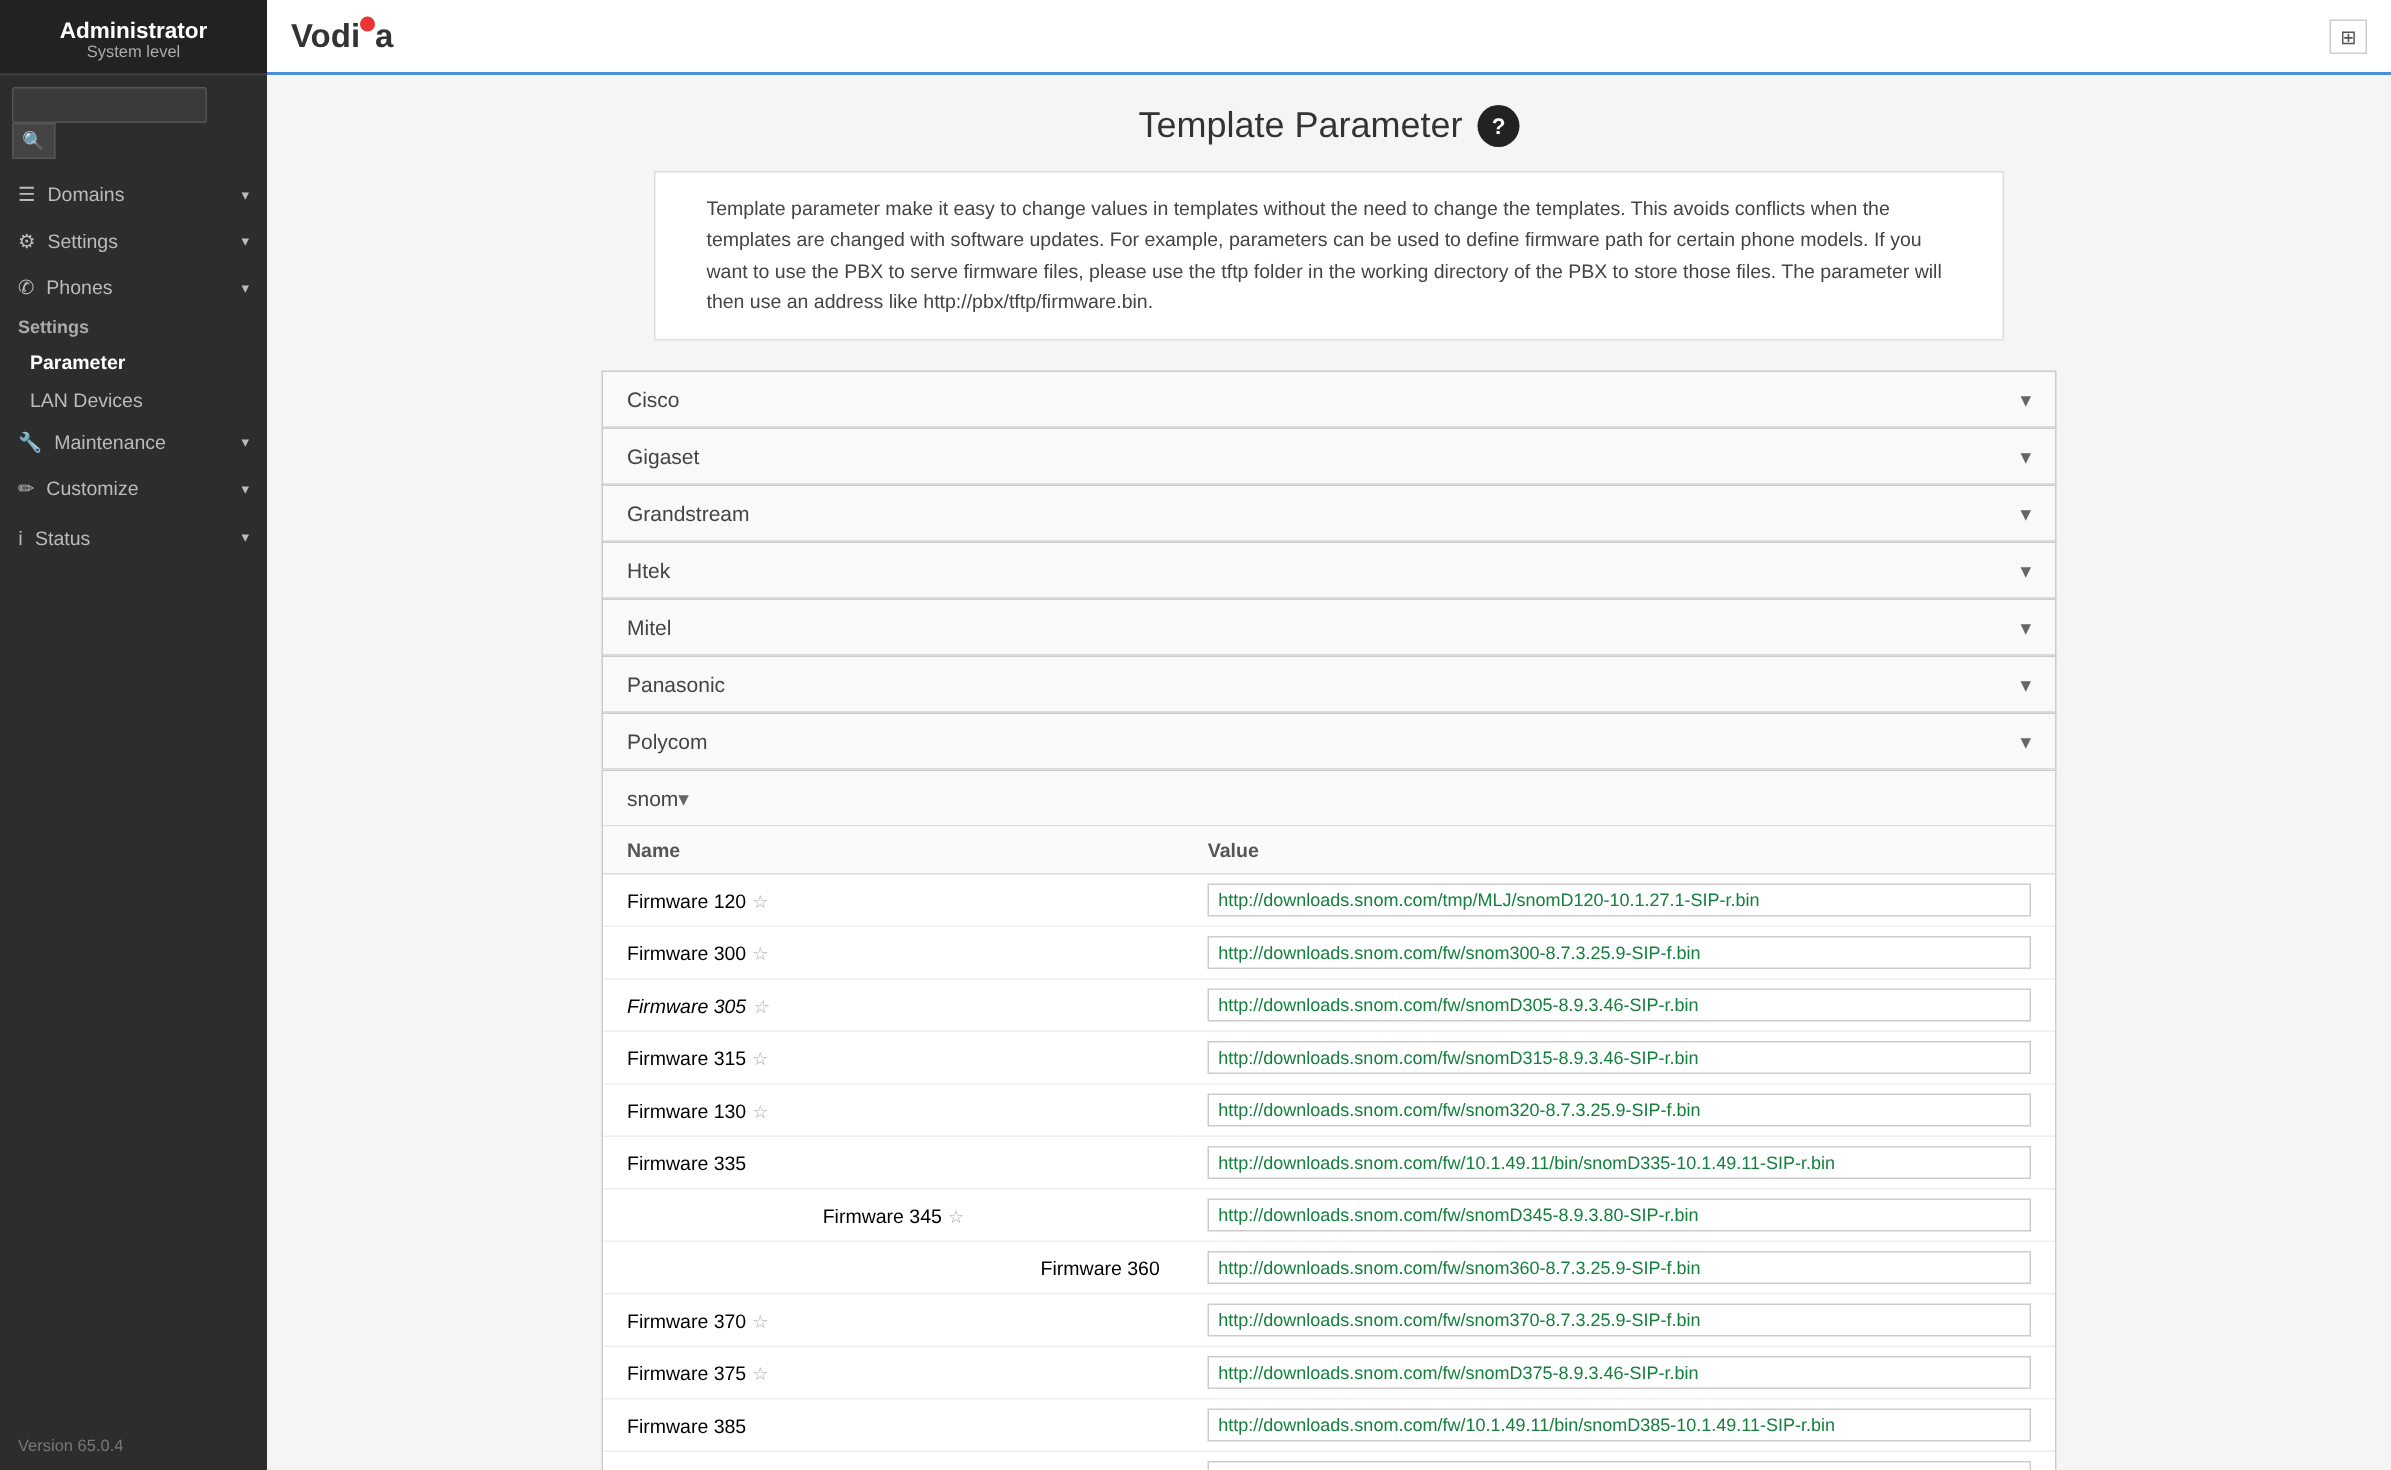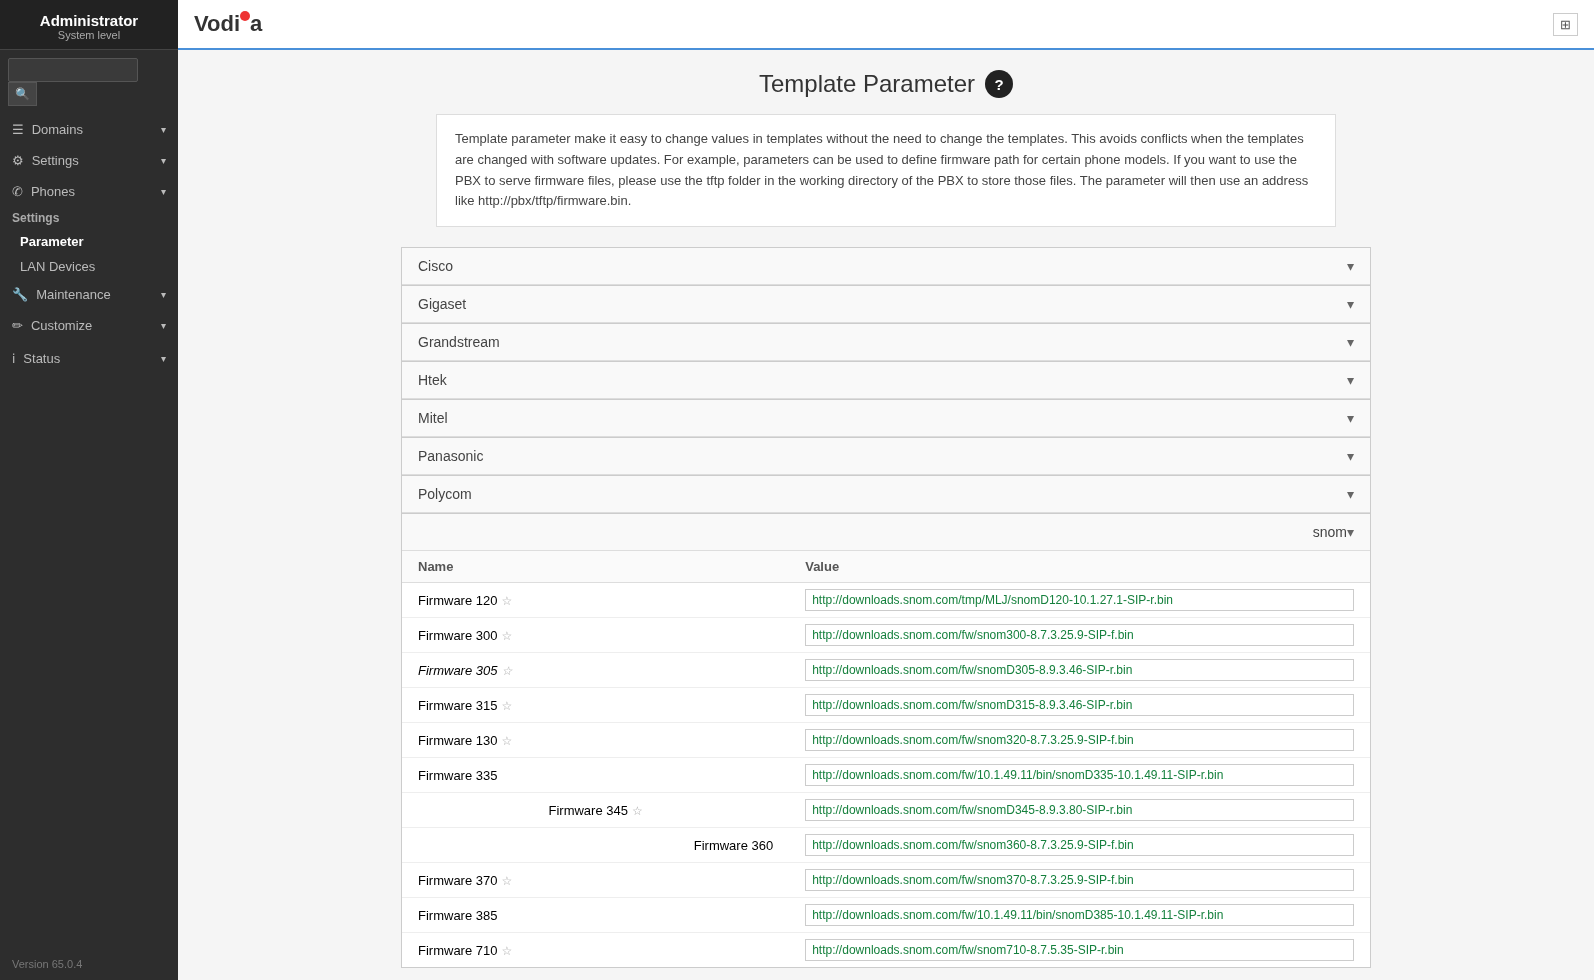--- a/index.html
+++ b/index.html
@@ -162,21 +162,21 @@
       border-radius: 50%;
       display: flex; align-items: center; justify-content: center;
       font-weight: bold;
       font-size: 15px;
       cursor: pointer;
     }
 
     .description-box {
       background: #fff;
       border: 1px solid #ddd;
-      padding: 14px 18px;
+      padding: 14px 34px;
       margin-bottom: 20px;
       font-size: 13px;
       color: #444;
       line-height: 1.6;
       max-width: 900px;
       margin-left: auto;
       margin-right: auto;
     }
 
     
@@ -205,21 +205,21 @@
     
     .snom-expanded {
       background: #fff;
       border: 1px solid #ccc;
       margin-bottom: -1px;
     }
     .snom-header {
       padding: 10px 16px;
       display: flex;
       align-items: center;
-      justify-content: flex-end;
+      justify-content: flex-start;
       cursor: pointer;
       font-size: 14px;
       color: #444;
       background: #f9f9f9;
       border-bottom: 1px solid #ddd;
     }
     .firmware-table {
       width: 100%;
       border-collapse: collapse;
     }
@@ -417,20 +417,24 @@
                 </tr>
                 <tr>
                   <td style="width: 40%; text-align: right;"><span>Firmware 360</span></td>
                   <td><input type="text" class="firmware-input" value="http://downloads.snom.com/fw/snom360-8.7.3.25.9-SIP-f.bin" style=""></td>
                 </tr>
                 <tr>
                   <td style="width: 40%;"><span>Firmware 370</span><span class="star-icon">☆</span></td>
                   <td><input type="text" class="firmware-input" value="http://downloads.snom.com/fw/snom370-8.7.3.25.9-SIP-f.bin" style=""></td>
                 </tr>
                 <tr>
+                  <td style="width: 40%;"><span>Firmware 375</span><span class="star-icon">☆</span></td>
+                  <td><input type="text" class="firmware-input" value="http://downloads.snom.com/fw/snomD375-8.9.3.46-SIP-r.bin" style=""></td>
+                </tr>
+                <tr>
                   <td style="width: 40%;"><span>Firmware 385</span></td>
                   <td><input type="text" class="firmware-input" value="http://downloads.snom.com/fw/10.1.49.11/bin/snomD385-10.1.49.11-SIP-r.bin" style=""></td>
                 </tr>
                 <tr>
                   <td style="width: 40%;"><span>Firmware 710</span><span class="star-icon">☆</span></td>
                   <td><input type="text" class="firmware-input" value="http://downloads.snom.com/fw/snom710-8.7.5.35-SIP-r.bin" style=""></td>
                 </tr>
               </tbody>
           </table>
         </div>

